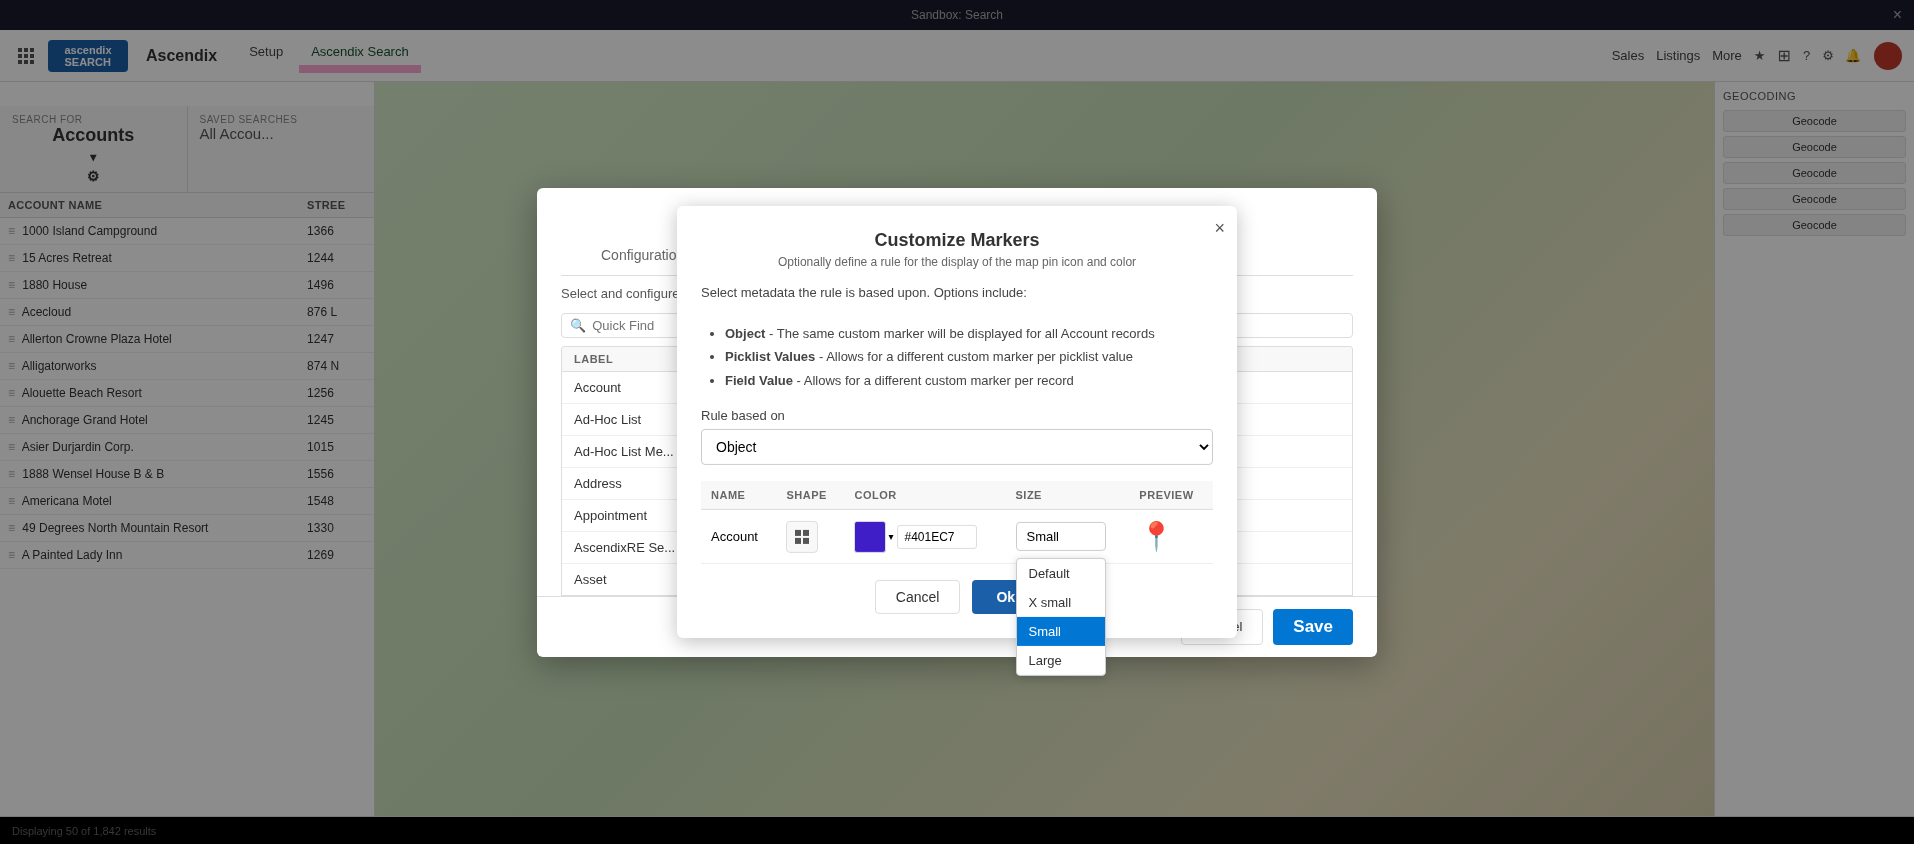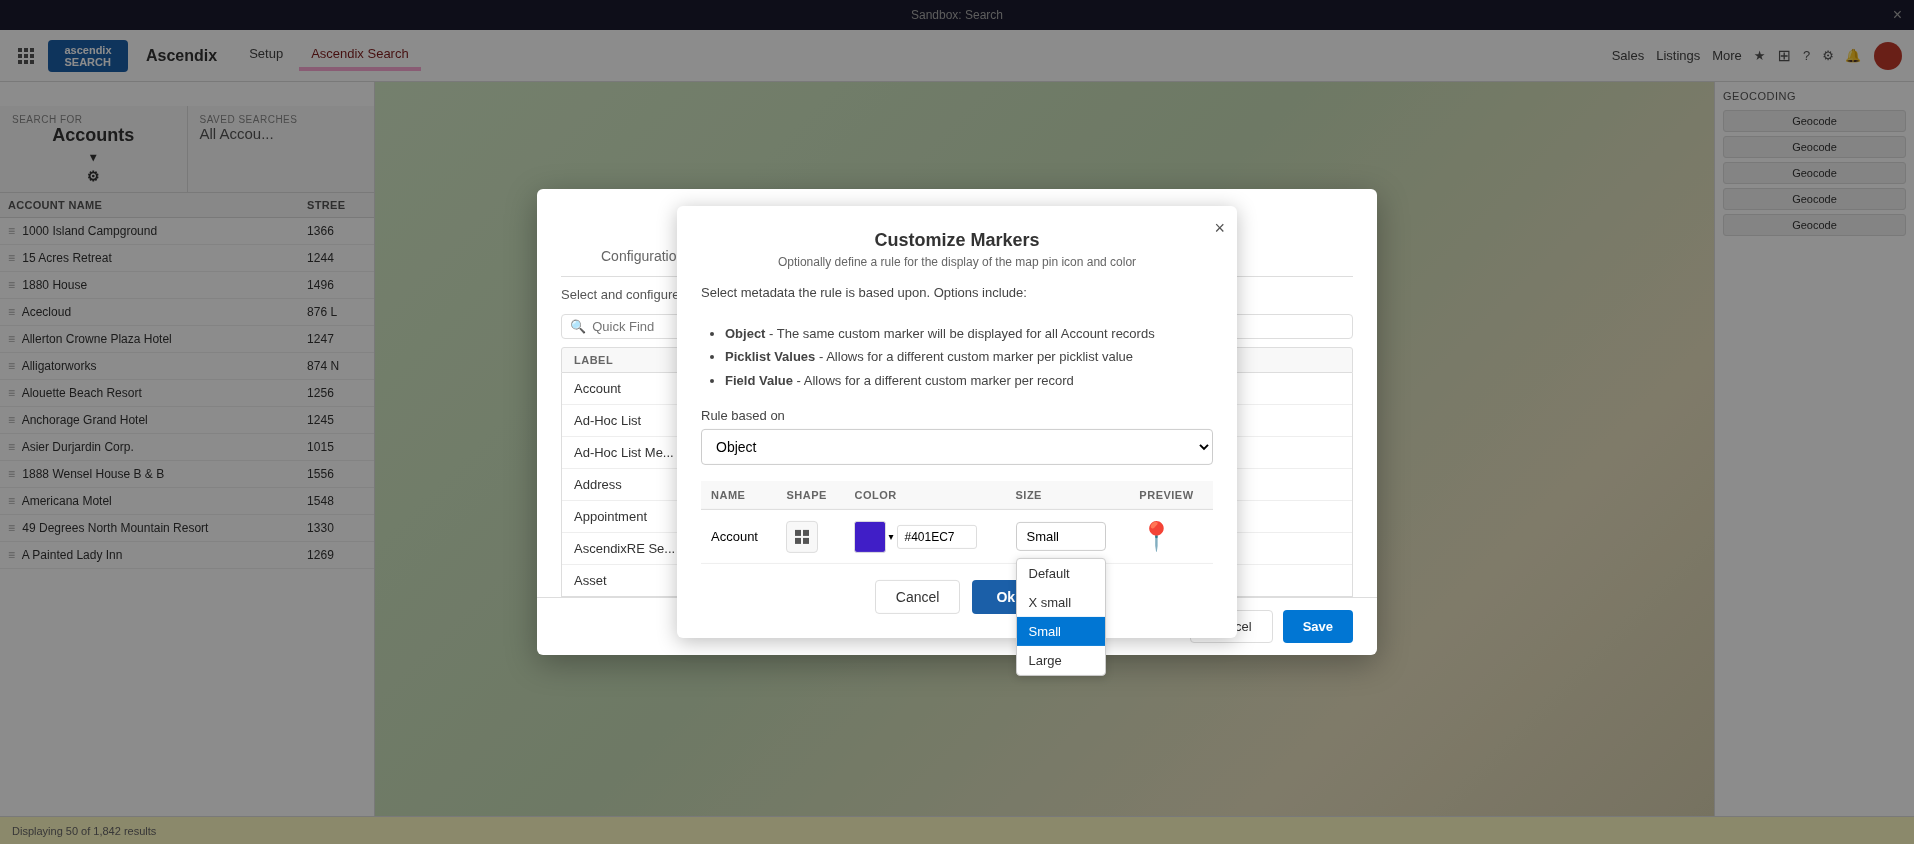--- a/index.html
+++ b/index.html
@@ -16,21 +16,21 @@
     .nav-bar {
       width: 100%; height: 52px; background: #fff; border-bottom: 1px solid #ddd; display: flex; align-items: center; padding: 0 12px; z-index: 9; position: relative;
     }
     .nav-logo { display: flex; align-items: center; margin-right: 8px; }
     .nav-logo-img { width: 80px; height: 32px; background: #1b5fa8; border-radius: 4px; display: flex; align-items: center; justify-content: center; }
     .nav-logo-text { color: #fff; font-size: 11px; font-weight: bold; }
     .nav-grid { width: 28px; height: 28px; display: flex; align-items: center; justify-content: center; cursor: pointer; margin-right: 8px; }
     .nav-app-name { font-size: 16px; font-weight: bold; color: #333; margin-right: 20px; }
     .nav-links { display: flex; gap: 4px; flex: 1; }
     .nav-link { padding: 6px 12px; color: #444; font-size: 13px; cursor: pointer; border-bottom: 3px solid transparent; }
-    .nav-link.active { color: #7f1d1d; border-bottom: 4px solid #f9a8d4; }
+    .nav-link.active { color: #14532d; border-bottom: 8px solid #f9a8d4; }
     .nav-right { display: flex; align-items: center; gap: 12px; }
     .dropdown-nav { display: flex; align-items: center; gap: 2px; color: #444; font-size: 13px; cursor: pointer; }
 
     
     .bg-content { position: absolute; top: 82px; left: 0; right: 0; bottom: 0; display: flex; z-index: 1; }
 
     
     .left-panel { width: 375px; background: #fff; border-right: 1px solid #ddd; display: flex; flex-direction: column; }
     .search-for-label { font-size: 10px; color: #888; text-transform: uppercase; letter-spacing: 0.5px; }
     .search-for-value { font-size: 18px; font-weight: bold; color: #333; display: flex; align-items: center; gap: 4px; flex-direction: column; }
@@ -45,21 +45,21 @@
     .right-panel { flex: 1; background: #e8e4d9; position: relative; }
     .map-header { position: absolute; top: 0; right: 0; background: rgba(255,255,255,0.9); padding: 4px 8px; font-size: 12px; color: #555; cursor: pointer; }
     .map-bg { width: 100%; height: 100%; background: linear-gradient(135deg, #d4e9c7 0%, #c8ddb8 40%, #e8e0c0 70%, #d0c8a8 100%); }
 
     
     .geocoding-panel { position: absolute; top: 0; right: 0; width: 200px; background: #fff; border-left: 1px solid #ddd; height: 100%; padding: 8px; }
     .geocoding-title { font-size: 11px; text-transform: uppercase; letter-spacing: 0.5px; color: #555; margin-bottom: 8px; }
     .geocode-btn { display: block; width: 100%; padding: 4px 8px; background: #f0f0f0; border: 1px solid #ddd; border-radius: 3px; margin-bottom: 4px; font-size: 11px; cursor: pointer; color: #333; }
 
     
-    .bottom-bar { position: absolute; bottom: 0; left: 0; right: 0; height: 28px; background: #fef9c3; border-top: 1px solid #ddd; display: flex; align-items: center; padding: 0 12px; font-size: 11px; color: #666; z-index: 2; }
+    .bottom-bar { position: absolute; bottom: 0; left: 0; right: 0; height: 28px; background: #000000; border-top: 1px solid #ddd; display: flex; align-items: center; padding: 0 12px; font-size: 11px; color: #666; z-index: 2; }
 
     
     .dialog-backdrop { position: absolute; top: 0; left: 0; right: 0; bottom: 0; background: rgba(0,0,0,0.45); z-index: 100; display: flex; align-items: center; justify-content: center; }
 
     
     .setup-dialog { width: 840px; max-height: 660px; background: #fff; border-radius: 6px; box-shadow: 0 8px 32px rgba(0,0,0,0.3); display: flex; flex-direction: column; position: relative; }
     .setup-dialog-header { padding: 18px 24px 0; text-align: center; }
     .setup-dialog-title { font-size: 20px; font-weight: 600; color: #333; }
     .setup-dialog-tabs { display: flex; border-bottom: 1px solid #ddd; padding: 0 24px; margin-top: 8px; }
     .setup-tab { padding: 10px 16px; font-size: 14px; color: #666; cursor: pointer; border-bottom: 2px solid transparent; }
@@ -67,21 +67,21 @@
     .setup-dialog-body { padding: 0 24px; overflow: auto; }
     .setup-select-text { color: #555; font-size: 13px; padding: 10px 0 4px; }
     .setup-search-bar { display: flex; align-items: center; border: 1px solid #ddd; border-radius: 4px; padding: 4px 8px; margin: 8px 0; }
     .setup-search-bar input { border: none; outline: none; flex: 1; font-size: 13px; }
     .setup-table-rows { border: 1px solid #ddd; border-top: none; }
     .setup-table-row { display: grid; grid-template-columns: 200px 1fr; padding: 8px 12px; border-bottom: 1px solid #eee; align-items: center; }
     .setup-table-row:last-child { border-bottom: none; }
 
     .setup-dialog-footer { display: flex; justify-content: flex-end; gap: 10px; padding: 12px 24px; border-top: 1px solid #ddd; margin-top: auto; }
     .btn-cancel { padding: 8px 20px; border: 1px solid #ddd; background: #fff; border-radius: 4px; cursor: pointer; font-size: 13px; color: #333; }
-    .btn-save { padding: 8px 20px; background: #0176d3; color: #fff; border: none; border-radius: 4px; cursor: pointer; font-size: 13px; font-weight: 600; }
+    .btn-save { padding: 8px 20px; background: #0176d3; color: #fff; border: none; border-radius: 4px; cursor: pointer; font-size: 17px; font-weight: 600; }
 
     
     .inner-dialog { position: absolute; top: 50%; left: 50%; transform: translate(-50%, -50%); width: 560px; background: #fff; border-radius: 6px; box-shadow: 0 4px 20px rgba(0,0,0,0.25); z-index: 200; padding: 24px; }
     .inner-dialog-close { position: absolute; top: 12px; right: 12px; cursor: pointer; font-size: 18px; color: #555; background: none; border: none; }
     .inner-dialog-title { text-align: center; font-size: 18px; font-weight: 600; color: #333; margin-bottom: 4px; }
     .inner-dialog-subtitle { text-align: center; font-size: 12px; color: #666; margin-bottom: 16px; }
     .inner-dialog-desc { font-size: 13px; color: #444; margin-bottom: 22px; }
     .inner-dialog-list { list-style: disc; padding-left: 24px; font-size: 13px; color: #444; line-height: 1.8; margin-bottom: 16px; }
     .inner-dialog-list strong { font-weight: 600; }
     .rule-based-label { font-size: 13px; color: #444; margin-bottom: 6px; font-weight: 500; }

